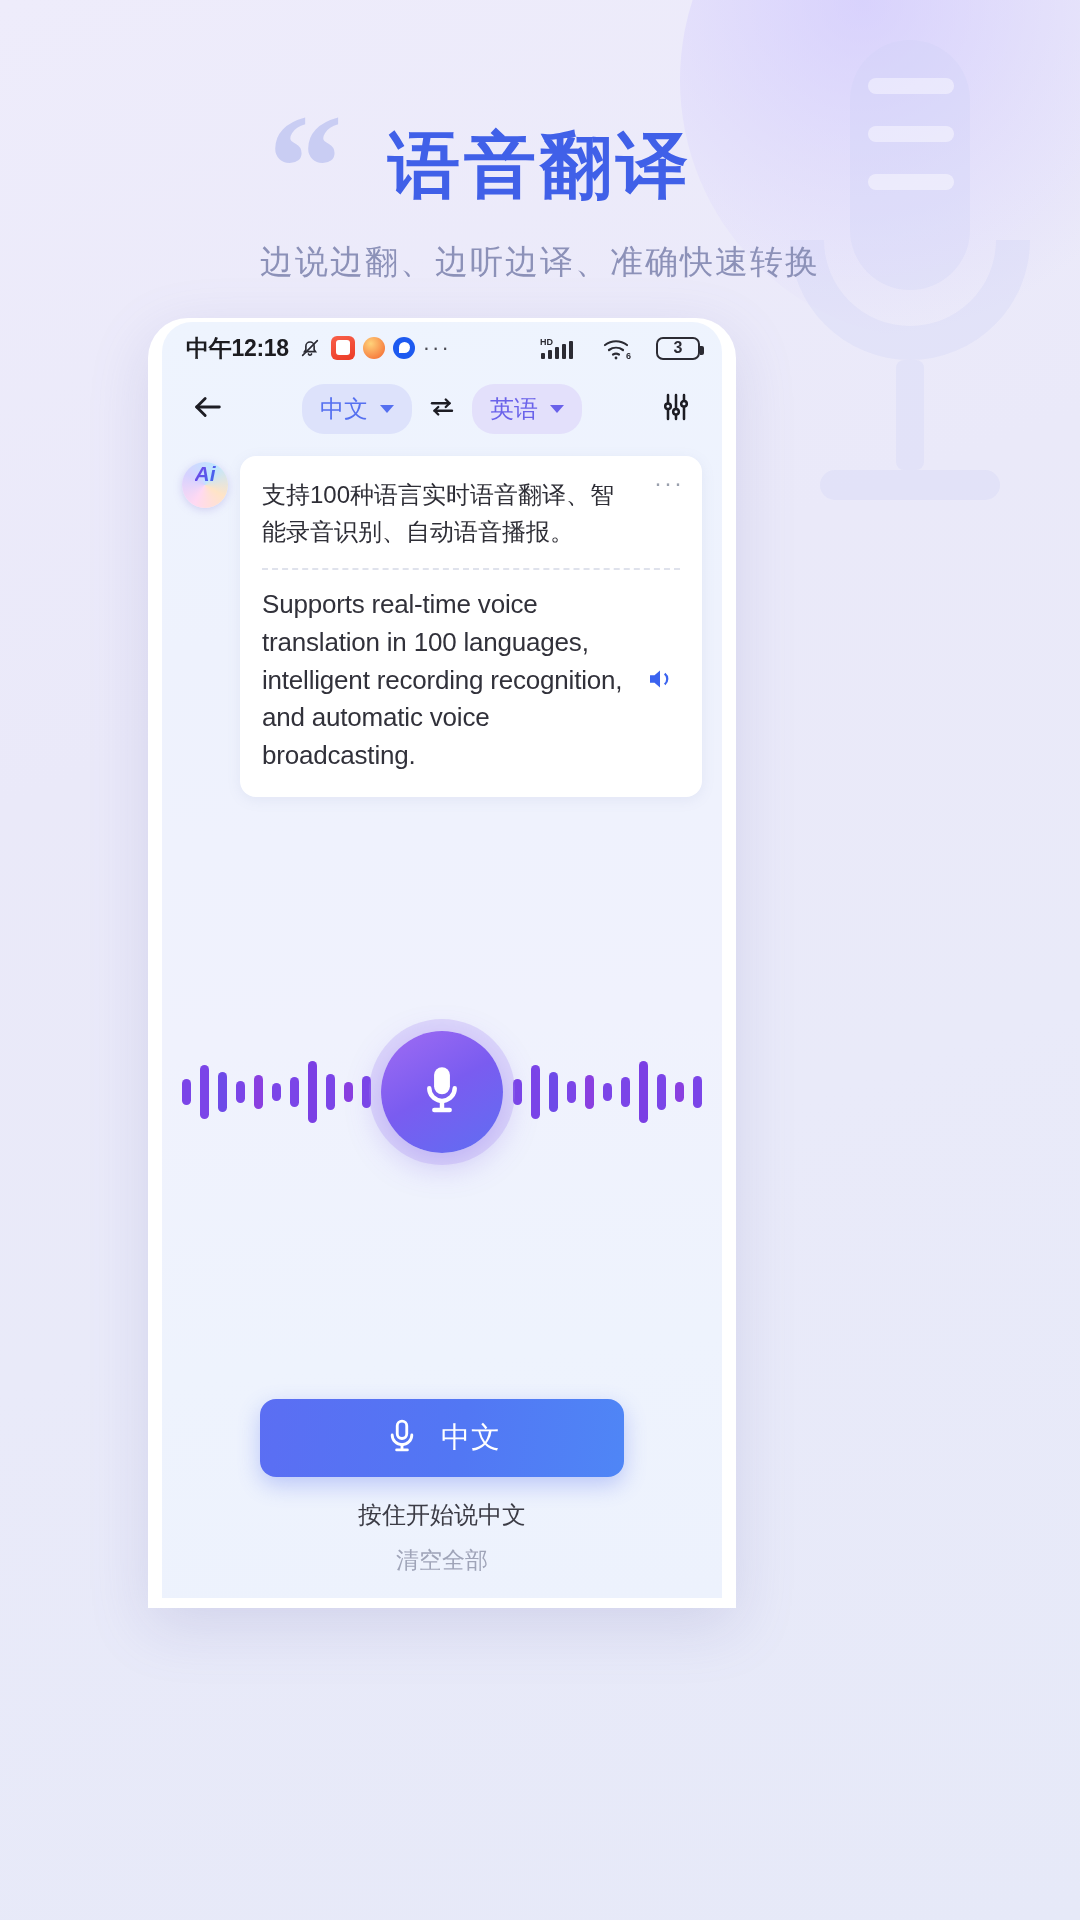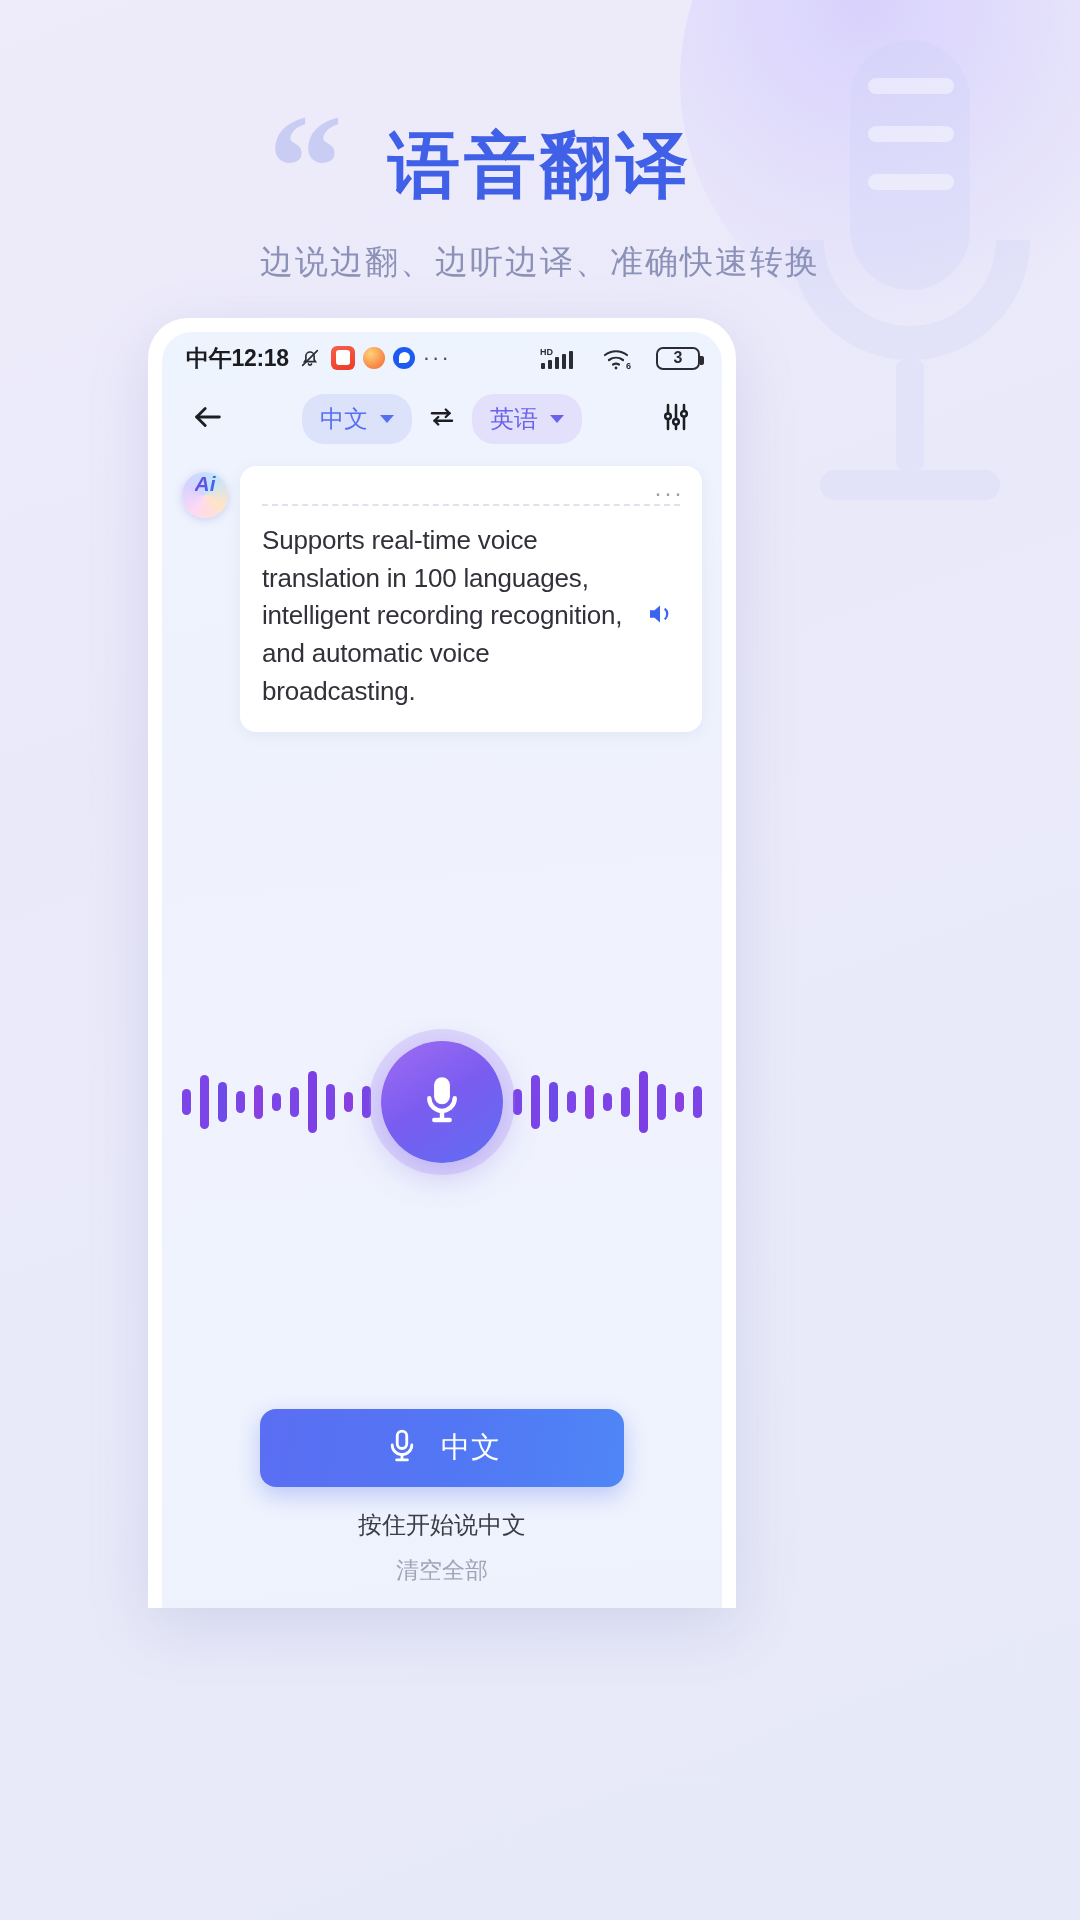--- a/index.html
+++ b/index.html
@@ -23,21 +23,21 @@
   .quote-mark { position:absolute; left:268px; top:22px; font-size:150px; line-height:1;
                 color:#c9cdf3; font-family:"Liberation Serif", serif; font-weight:700; }
   .hero-title { font-size:72px; font-weight:700; color:#4060e8; letter-spacing:4px;
                 position:relative; z-index:2; padding-top:48px; }
   .hero-sub { margin-top:26px; font-size:33px; color:#8c91b8; letter-spacing:2px; }
 
   
   .phone { position:absolute; left:148px; top:318px; width:588px; height:1290px;
            background:#ffffff; border-radius:40px 40px 0 0;
            box-shadow:0 18px 60px rgba(110,110,180,.18); overflow:hidden; }
-  .phone-inner { position:absolute; left:14px; top:14px; width:560px; height:1276px;
+  .phone-inner { position:absolute; left:14px; top:4px; width:560px; height:1276px;
                  border-radius:30px 30px 0 0; overflow:hidden;
                  background:linear-gradient(175deg,#eef4fe 0%,#eef2fd 25%,#f0f2fd 55%,#eef3fd 80%,#edf2fd 100%); }
 
   
   .statusbar { height:52px; display:flex; align-items:center; justify-content:space-between;
                padding:0 22px 0 24px; }
   .sb-left { display:flex; align-items:center; gap:8px; }
   .sb-time { font-size:23px; color:#1c1c20; font-weight:600; letter-spacing:-.3px; }
   .sb-icon { width:26px; height:26px; display:inline-flex; align-items:center; justify-content:center; }
   .sb-app { width:24px; height:24px; border-radius:6px; display:inline-block; }
@@ -230,20 +230,21 @@
       </span>
     </div>
   </div>
 
   <div class="chat-area">
     <div class="avatar">
       <span>Ai</span>
     </div>
     <div class="bubble">
       <div class="dots-menu">···</div>
+      <div class="bubble-src">支持100种语言实时语音翻译、智能录音识别、自动语音播报。</div>
       <hr class="divider">
       <div class="bubble-dst-row">
         <div class="bubble-dst">Supports real-time voice translation in 100 languages, intelligent recording recognition, and automatic voice broadcasting.</div>
         <div class="speaker-btn">
           <span>
             <svg width="34" height="30" viewBox="0 0 24 24" fill="#3b63ef">
               <path d="M4 9h3.6L12 5.2v13.6L7.6 15H4z"></path>
               <path d="M15.2 8.4a4.6 4.6 0 0 1 0 7.2l1.1 1.4a6.4 6.4 0 0 0 0-10z"></path>
               <path d="M17.6 5.4a8.4 8.4 0 0 1 0 13.2l1.1 1.4a10.2 10.2 0 0 0 0-16z" opacity="0"></path>
             </svg>

